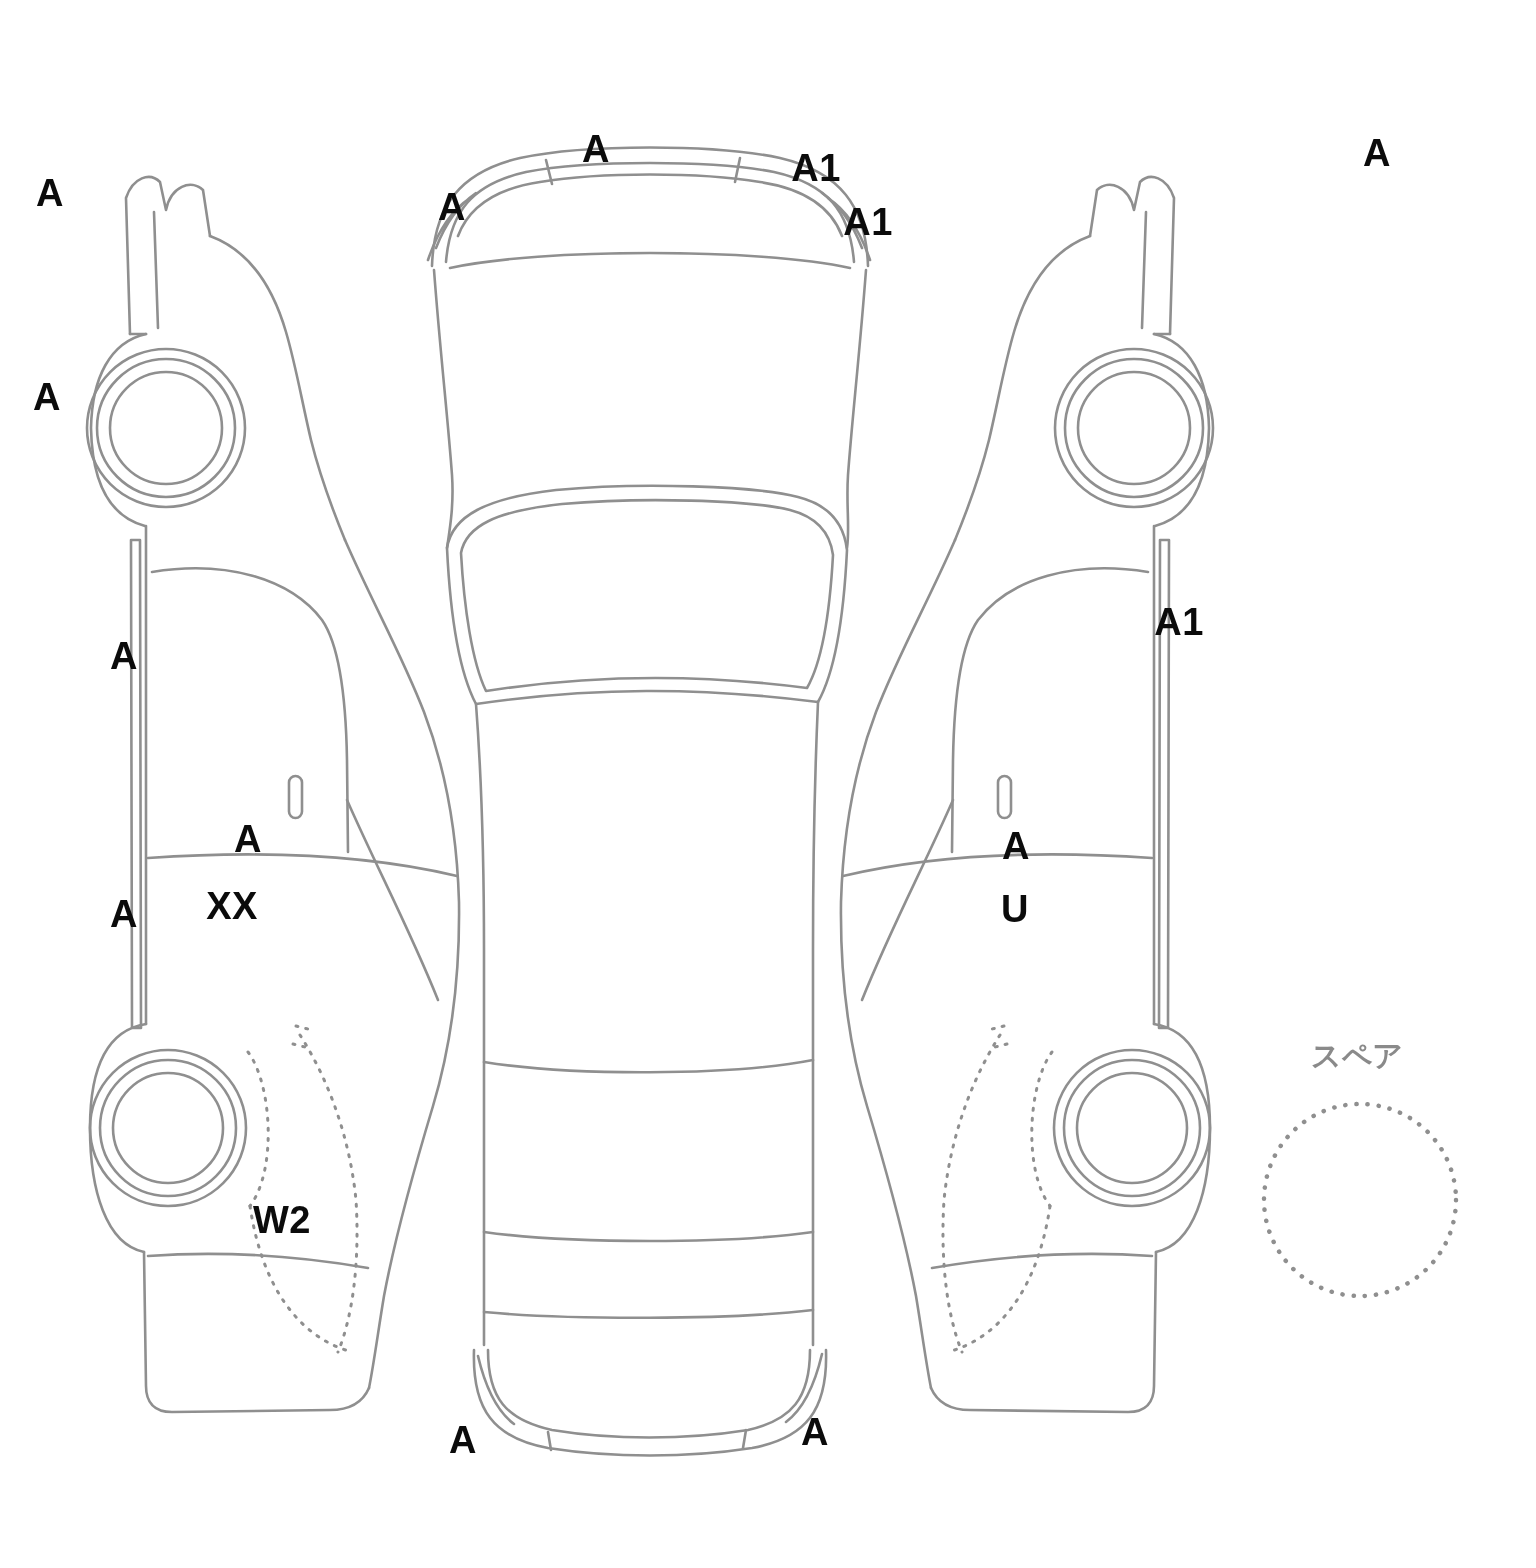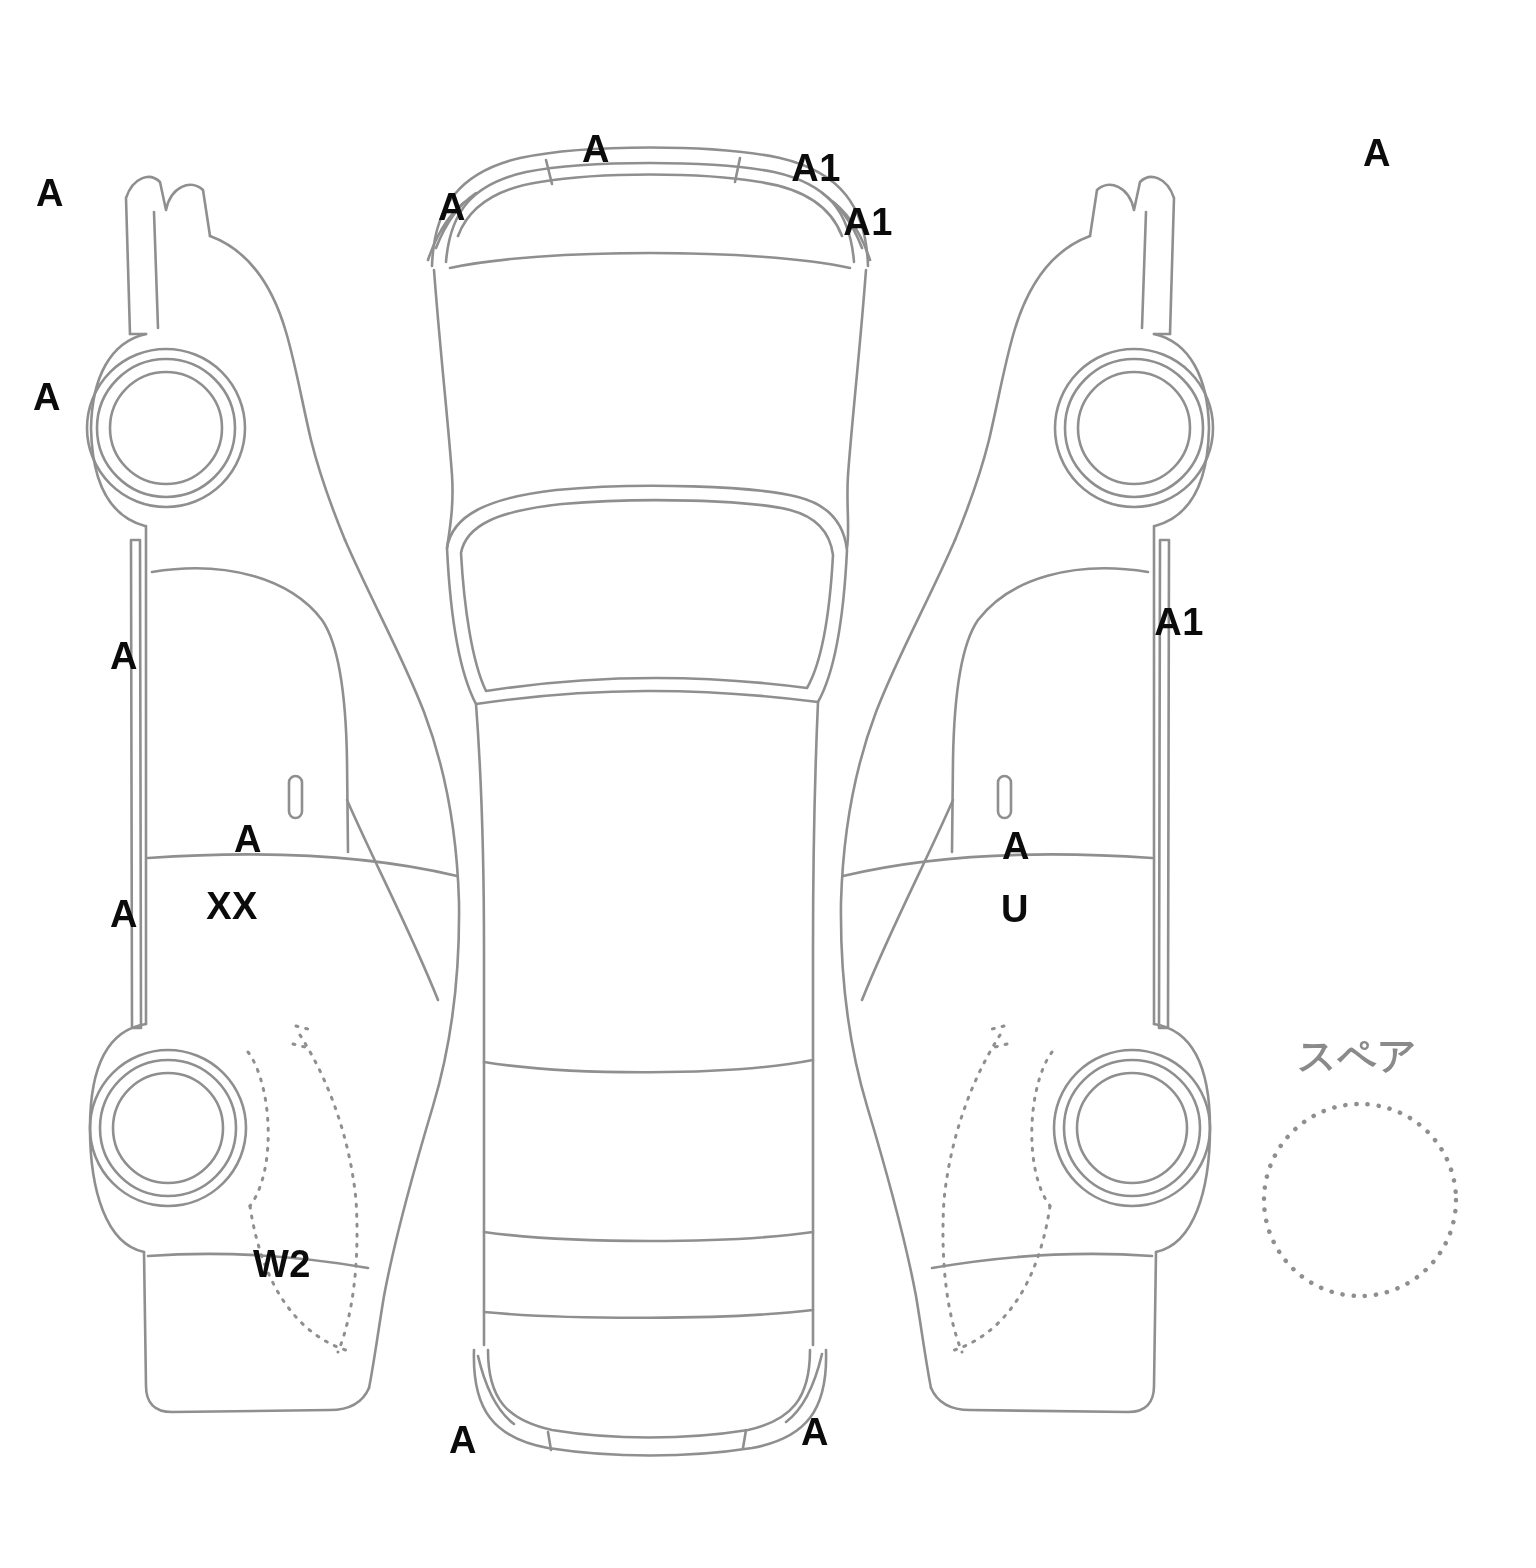--- a/index.html
+++ b/index.html
@@ -24,21 +24,21 @@
     font-size:38px;
     font-weight:600;
     color:var(--label);
     letter-spacing:.5px;
     white-space:nowrap;
     user-select:none;
   }
   .spare-label{
     position:absolute;
     transform:translate(-50%,-50%);
-    font-size:39px;
+    font-size:30px;
     font-weight:600;
     color:var(--spare-text);
     white-space:nowrap;
     user-select:none;
   }
 </style>
 </head>
 <body>
 
 <div class="stage">
@@ -141,21 +141,21 @@
   <span class="code" style="left:596px;top:149px">A</span>
   <span class="code" style="left:452px;top:207px">A</span>
   <span class="code" style="left:816px;top:168px">A1</span>
   <span class="code" style="left:868px;top:222px">A1</span>
   <span class="code" style="left:1377px;top:153px">A</span>
   <span class="code" style="left:47px;top:397px">A</span>
   <span class="code" style="left:124px;top:656px">A</span>
   <span class="code" style="left:248px;top:839px">A</span>
   <span class="code" style="left:124px;top:914px">A</span>
   <span class="code" style="left:232px;top:906px">XX</span>
-  <span class="code" style="left:282px;top:1264px">W2</span>
+  <span class="code" style="left:282px;top:1220px">W2</span>
   <span class="code" style="left:1179px;top:622px">A1</span>
   <span class="code" style="left:1016px;top:846px">A</span>
   <span class="code" style="left:1015px;top:909px">U</span>
   <span class="code" style="left:463px;top:1440px">A</span>
   <span class="code" style="left:815px;top:1432px">A</span>
 
   <span class="spare-label" style="left:1357px;top:1056px">スペア</span>
 
 </div>
 

